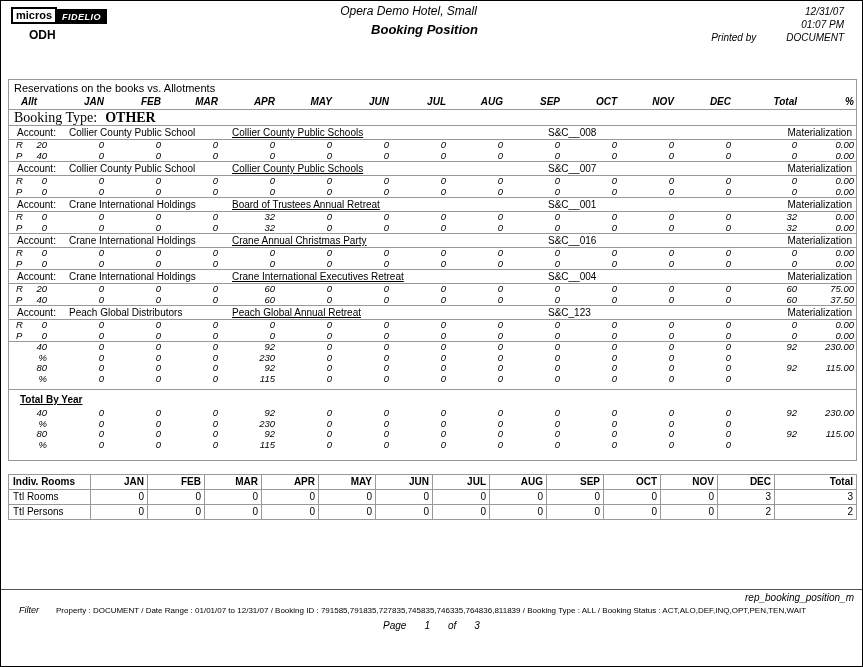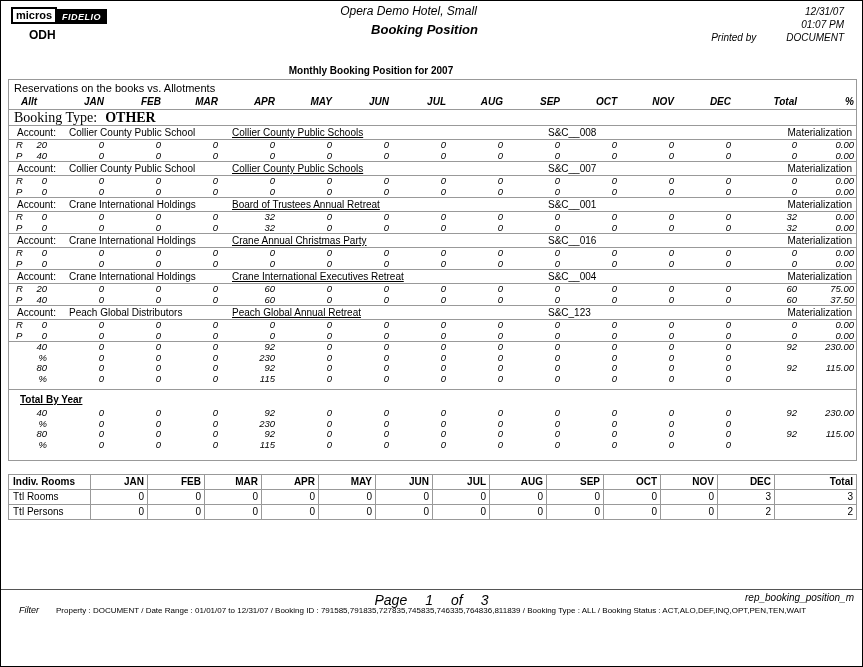--- a/index.html
+++ b/index.html
@@ -42,21 +42,21 @@
 
   
   .indiv-table { position:absolute; left:7px; top:473px; width:849px; border:1px solid #999; border-bottom:none; background:#fff; }
   .indiv-row { display:grid; grid-template-columns:81px repeat(12,57px) 1fr; font-size:10px; line-height:14px; border-bottom:1px solid #999; }
   .indiv-row span { text-align:right; padding-right:3px; border-left:1px solid #999; white-space:nowrap; }
   .indiv-row span:first-child { text-align:left; padding-left:4px; border-left:none; }
   .indiv-row.header { font-weight:bold; }
 
   
   .footer-line { position:absolute; left:0; right:0; top:588px; border-top:1px solid #555; }
-  .page-row { position:absolute; top:591px; left:0; right:0; text-align:center; font-style:italic; font-size:14px; }
+  .page-row { position:absolute; top:619px; left:0; right:0; text-align:center; font-style:italic; font-size:10px; }
   .page-row span { margin:0 9px; }
   .report-id { position:absolute; right:8px; top:591px; font-style:italic; font-size:10px; }
   .filter-label { position:absolute; left:18px; top:604px; font-style:italic; font-size:9px; }
   .filter-text { position:absolute; left:55px; top:605px; right:10px; font-size:8px; white-space:nowrap; }
 </style>
 </head>
 <body>
 
 <div class="page">
 
@@ -67,21 +67,20 @@
   <div class="property-code">ODH</div>
   <div class="hotel-name">Opera Demo Hotel, Small</div>
   <div class="report-title">Booking Position</div>
   <div class="head-right">
     <div>12/31/07</div>
     <div>01:07 PM</div>
     <div>
       <span class="printed-by">Printed by</span><span>DOCUMENT</span>
     </div>
   </div>
-  <div class="subtitle">Monthly Booking Position for 2007</div>
 
   <div class="main-table">
     <div class="caption">Reservations on the books vs. Allotments</div>
     <div class="num-row header-row" id="month-header">
         <span>Allt</span>
         <span>JAN</span>
         <span>FEB</span>
         <span>MAR</span>
         <span>APR</span>
         <span>MAY</span>

